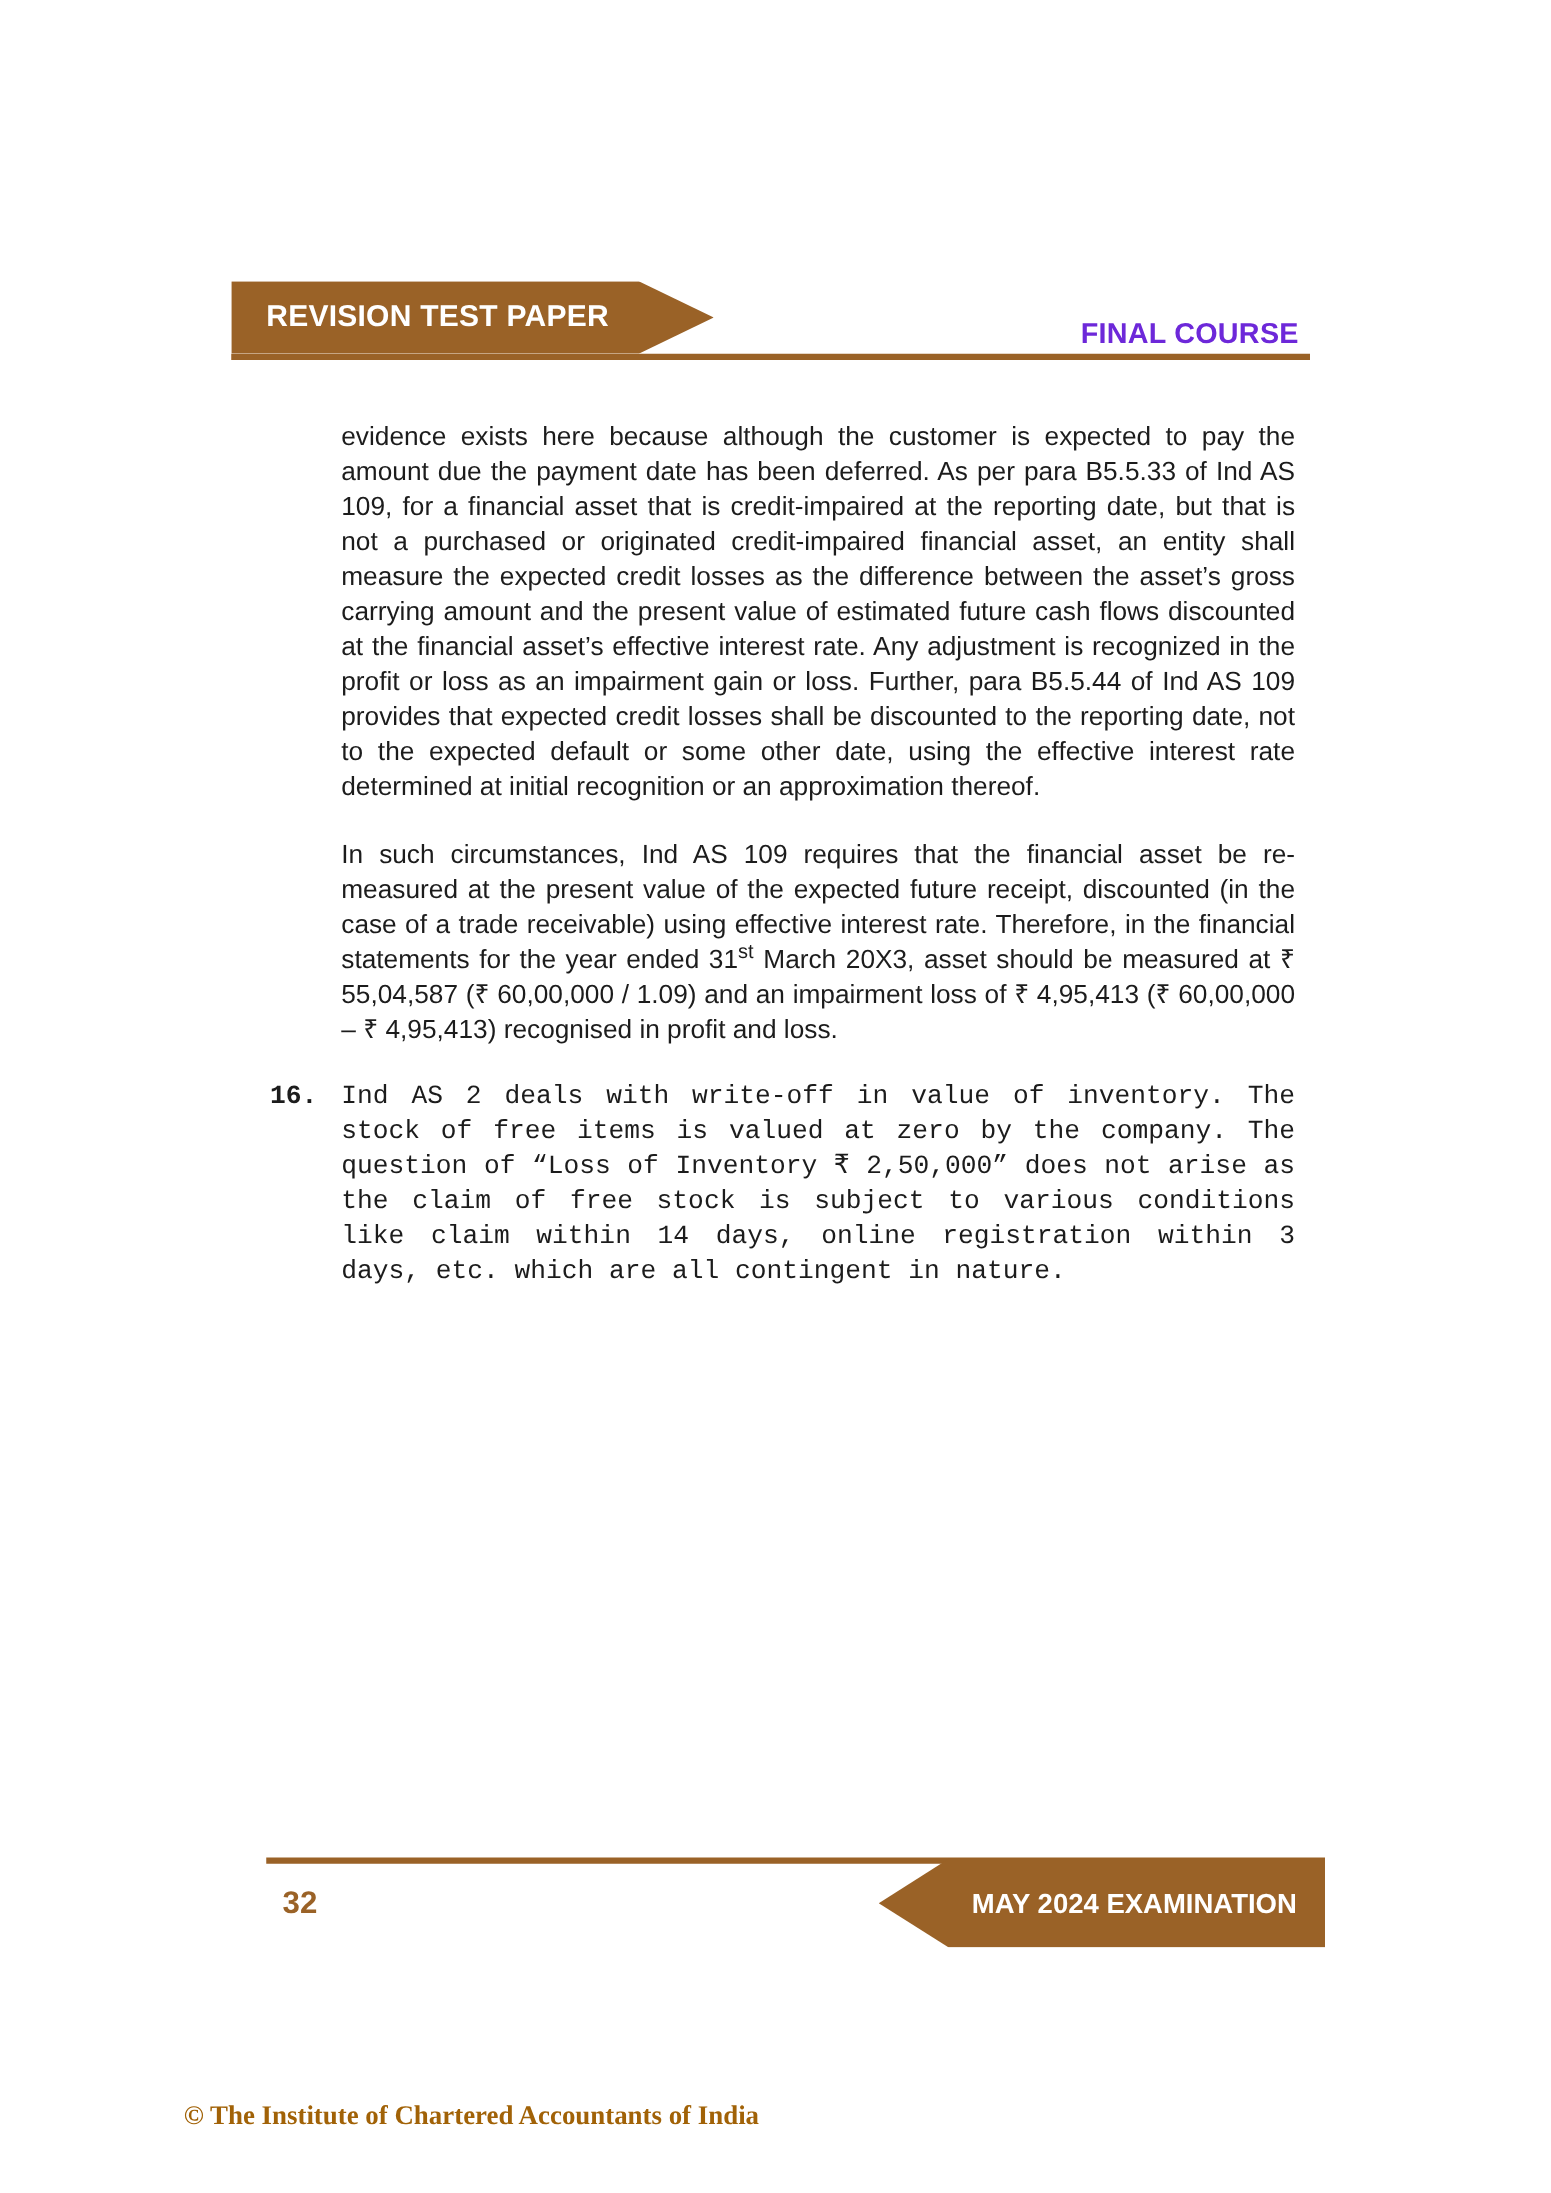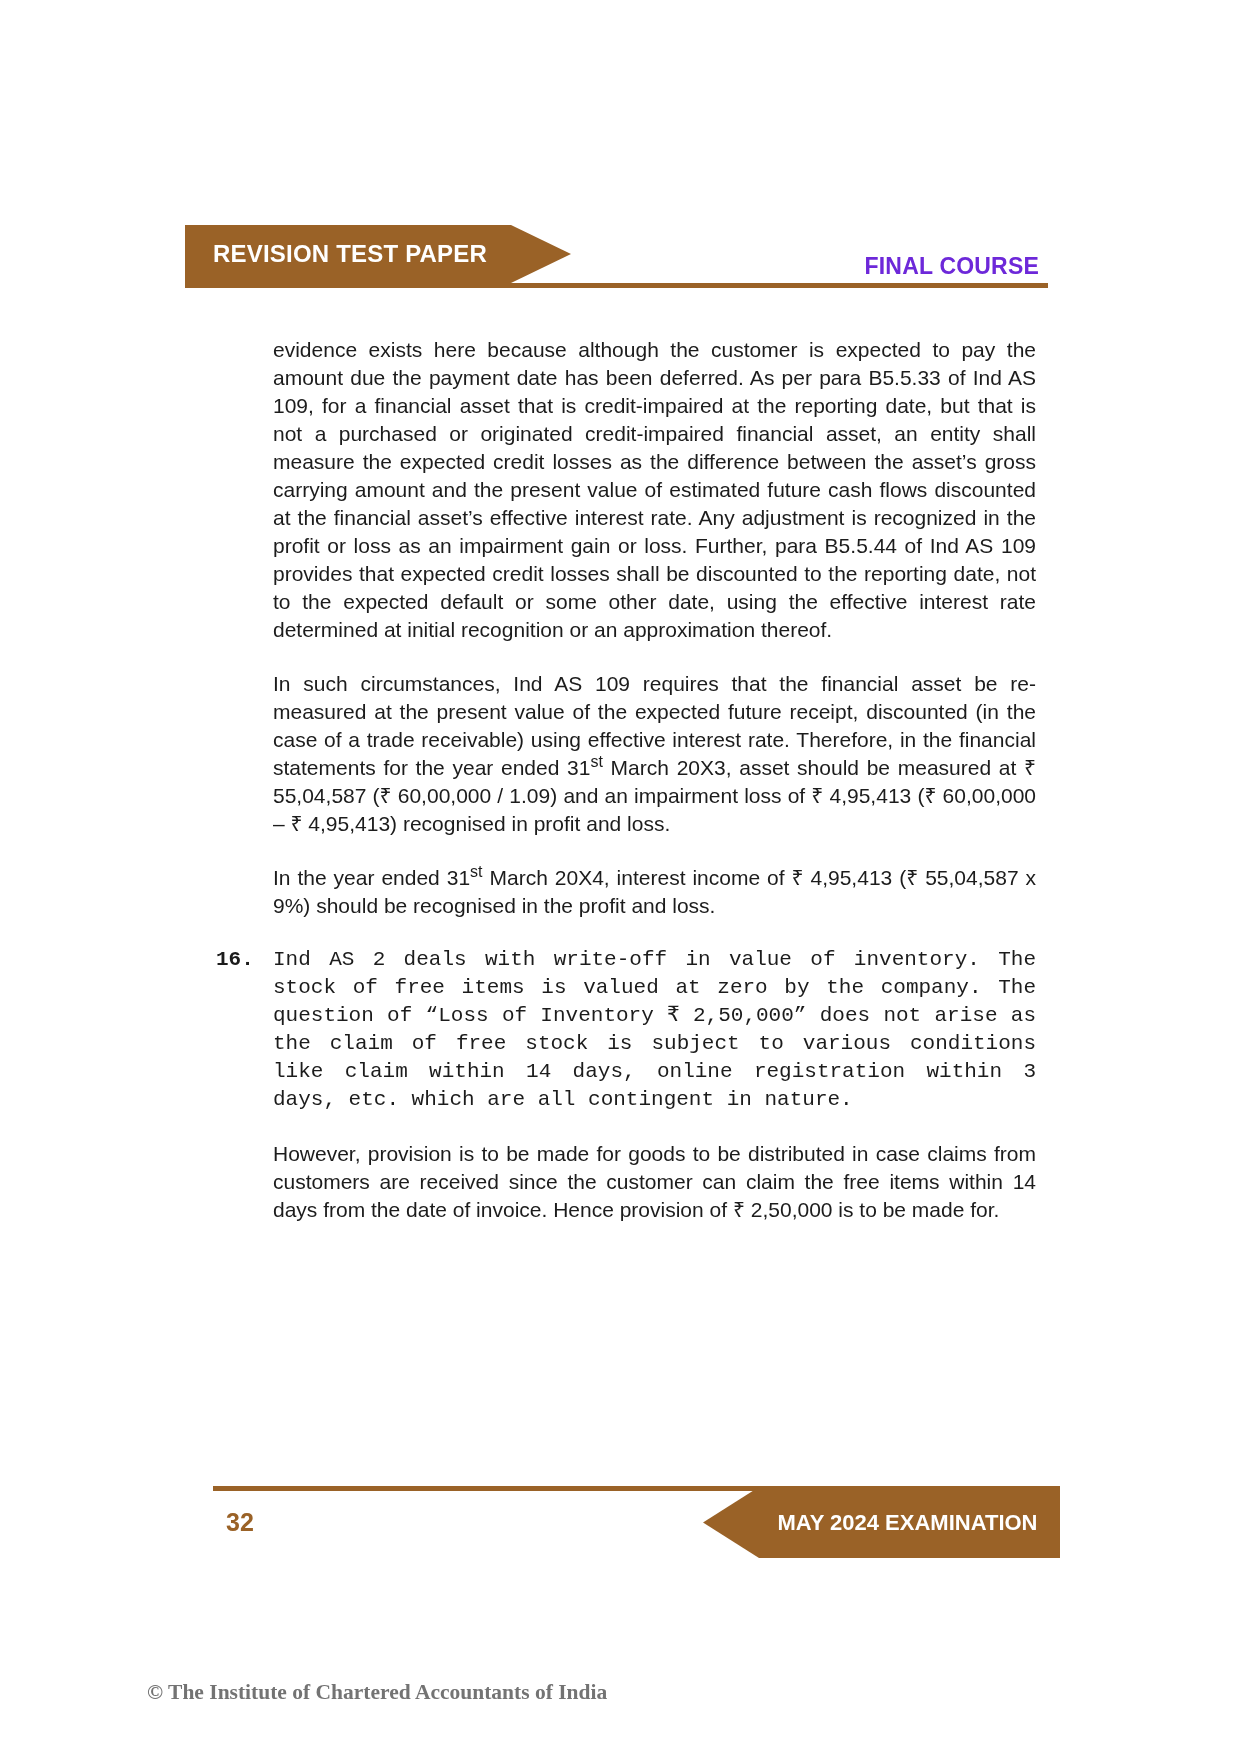--- a/index.html
+++ b/index.html
@@ -77,44 +77,42 @@
   }
   .banner-right .banner-text {
     color: #ffffff; font-weight: bold; font-size: 22px;
     padding-left: 52px; white-space: nowrap;
   }
   .copyright {
     position: absolute;
     left: 147px; top: 1680px;
     font-family: "Liberation Serif", serif;
     font-weight: bold; font-size: 21.5px;
-    color: #737373; white-space: nowrap;
+    color: #a16207; white-space: nowrap;
   }
 </style>
 </head>
 <body>
 
 <div class="page">
 
   <div class="banner-left">
     <span class="banner-text">REVISION TEST PAPER</span>
   </div>
   <div class="course-label">FINAL COURSE</div>
   <div class="header-rule"></div>
 
   <div class="content">
     <p>evidence exists here because although the customer is expected to pay the amount due the payment date has been deferred. As per para B5.5.33 of Ind AS 109, for a financial asset that is credit-impaired at the reporting date, but that is not a purchased or originated credit-impaired financial asset, an entity shall measure the expected credit losses as the difference between the asset’s gross carrying amount and the present value of estimated future cash flows discounted at the financial asset’s effective interest rate. Any adjustment is recognized in the profit or loss as an impairment gain or loss. Further, para B5.5.44 of Ind AS 109 provides that expected credit losses shall be discounted to the reporting date, not to the expected default or some other date, using the effective interest rate determined at initial recognition or an approximation thereof.</p>
 
     <p><span>In such circumstances, Ind AS 109 requires that the financial asset be re-measured at the present value of the expected future receipt, discounted (in the case of a trade receivable) using effective interest rate. Therefore, in the financial statements for the year ended 31</span><sup>st</sup><span> March 20X3, asset should be measured at ₹ 55,04,587 (₹ 60,00,000 / 1.09) and an impairment loss of ₹ 4,95,413 (₹ 60,00,000 – ₹ 4,95,413) recognised in profit and loss.</span></p>
 
-    <p><span>In the year ended 31</span><sup>st</sup><span> March 20X4, interest income of ₹ 4,95,413 (₹ 55,04,587 x 9%) should be recognised in the profit and loss.</span></p>
 
     <p class="numbered-item"><span class="item-num">16.</span><span>Ind AS 2 deals with write-off in value of inventory. The stock of free items is valued at zero by the company. The question of “Loss of Inventory ₹ 2,50,000” does not arise as the claim of free stock is subject to various conditions like claim within 14 days, online registration within 3 days, etc. which are all contingent in nature.</span></p>
 
-    <p>However, provision is to be made for goods to be distributed in case claims from customers are received since the customer can claim the free items within 14 days from the date of invoice. Hence provision of ₹ 2,50,000 is to be made for.</p>
   </div>
 
   <div class="footer-rule"></div>
   <div class="page-number">32</div>
   <div class="banner-right">
     <span class="banner-text">MAY 2024 EXAMINATION</span>
   </div>
   <div class="copyright">© The Institute of Chartered Accountants of India</div>
 
 </div>

